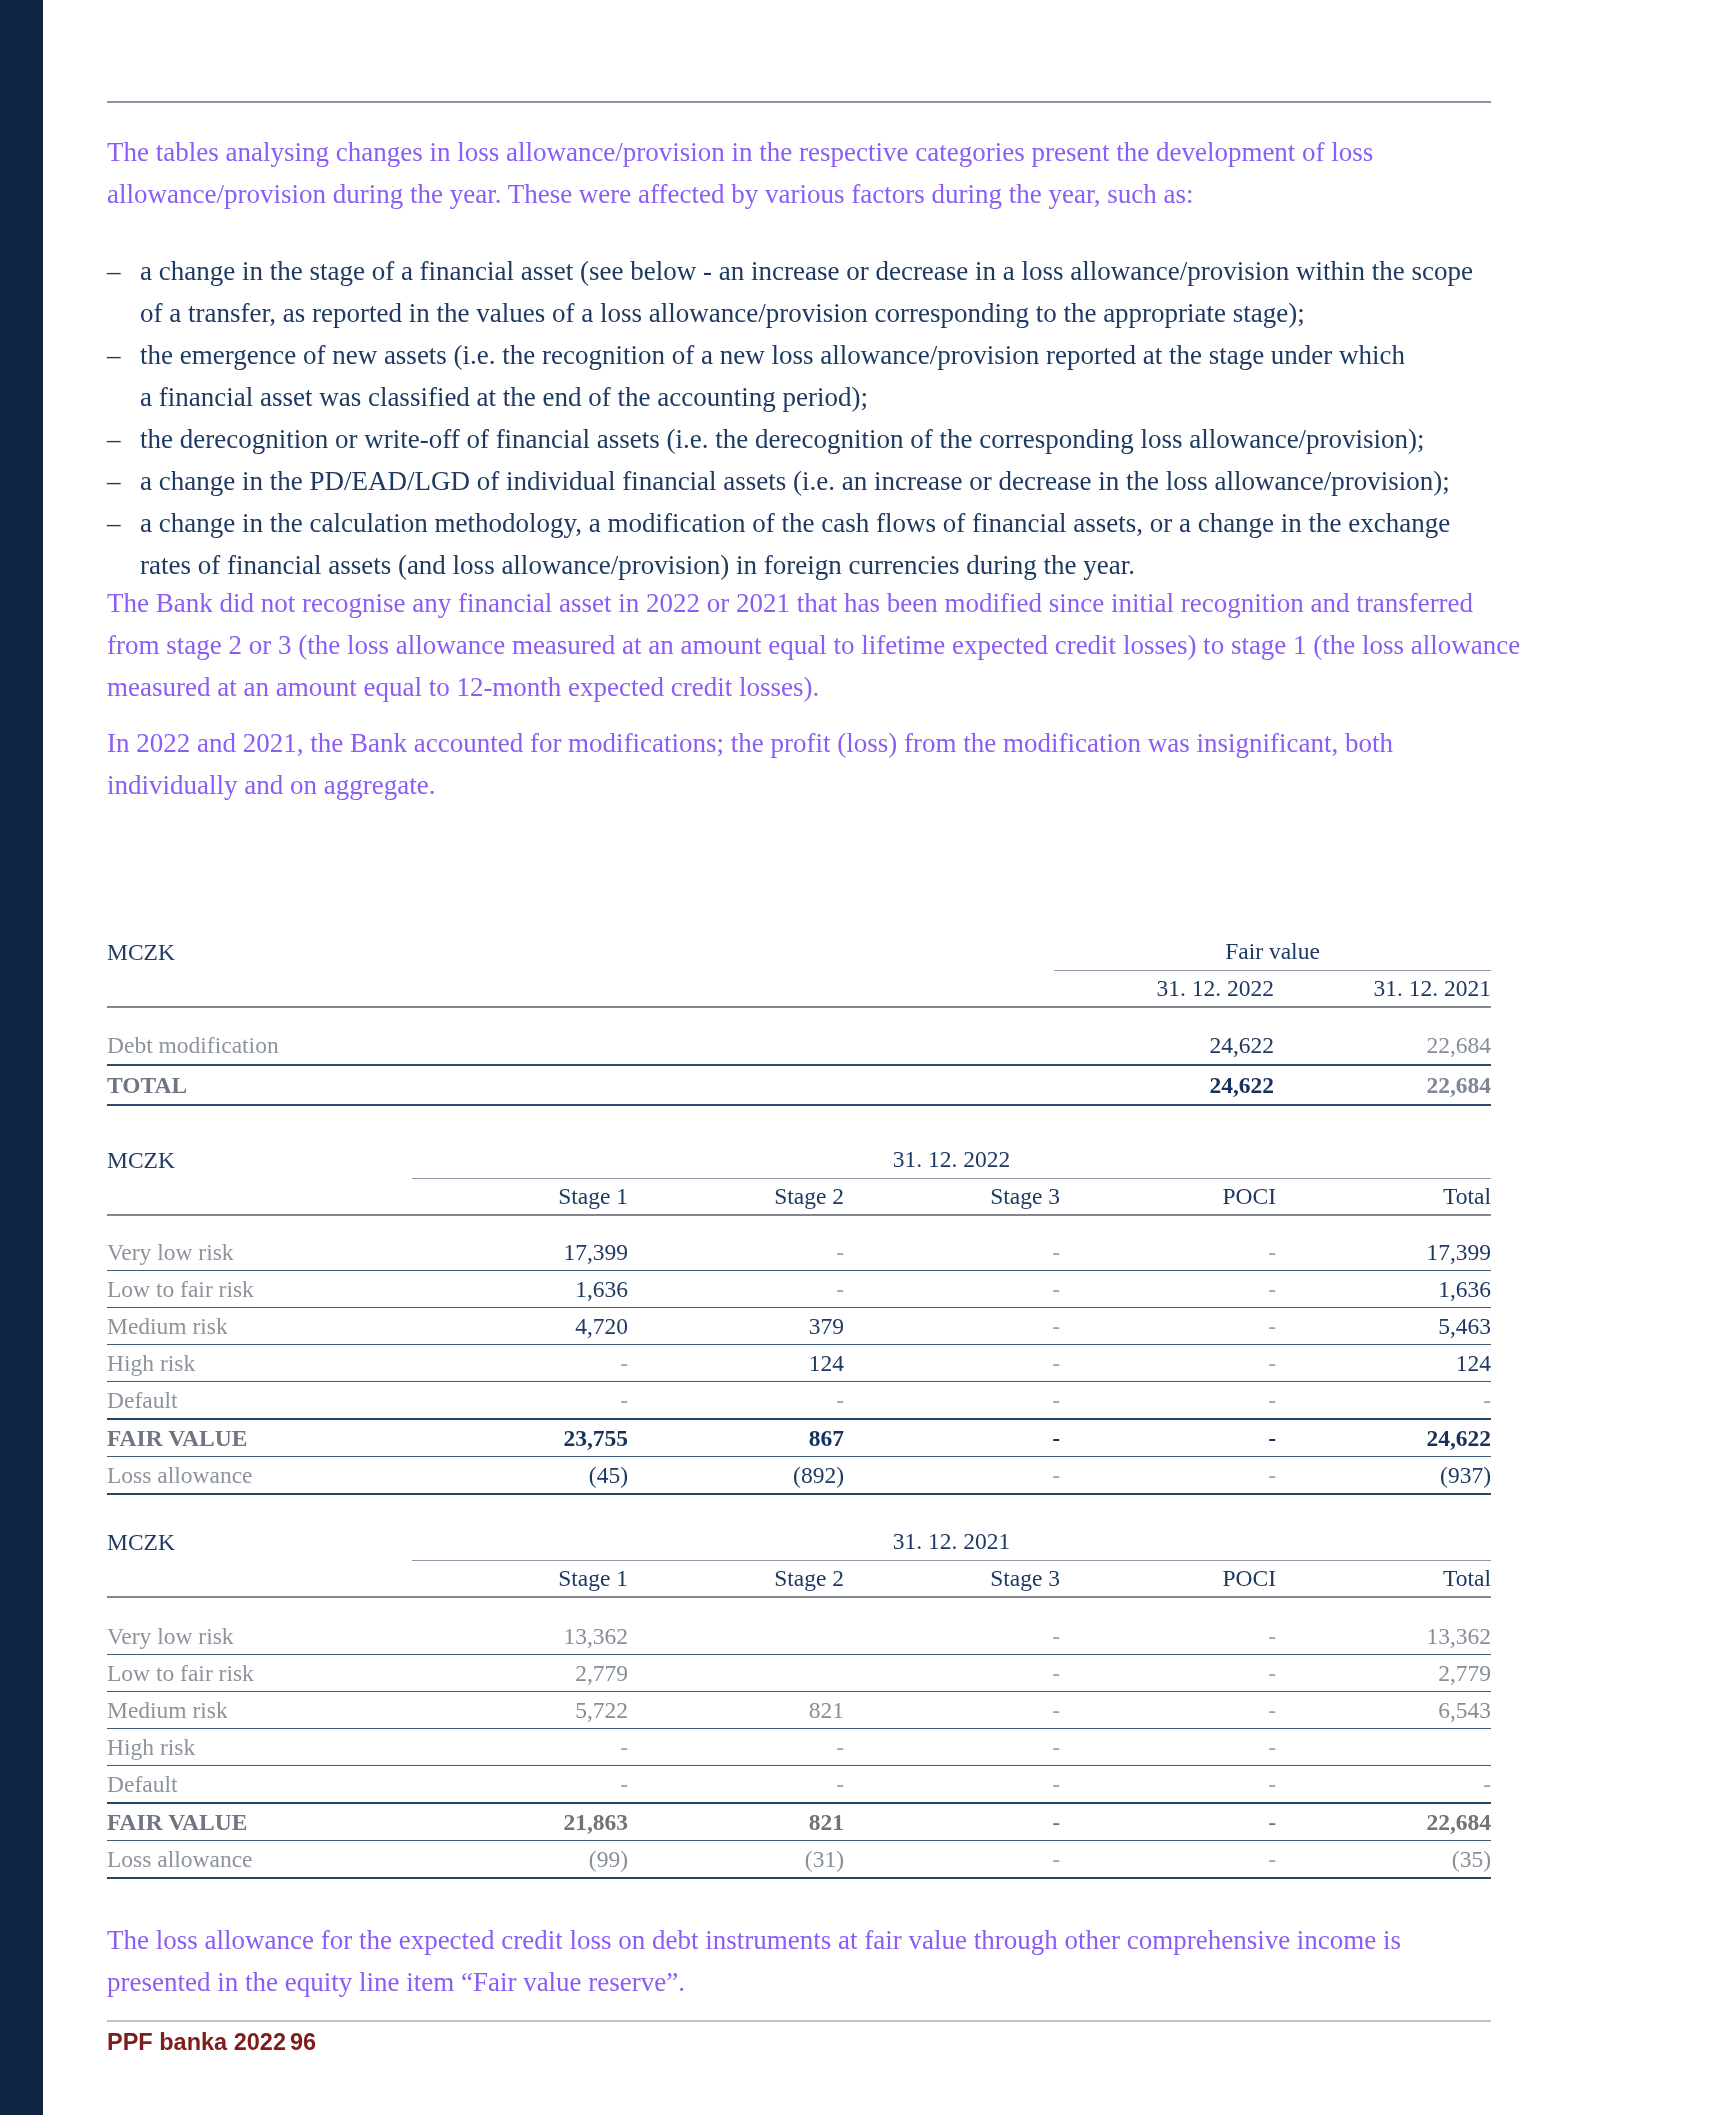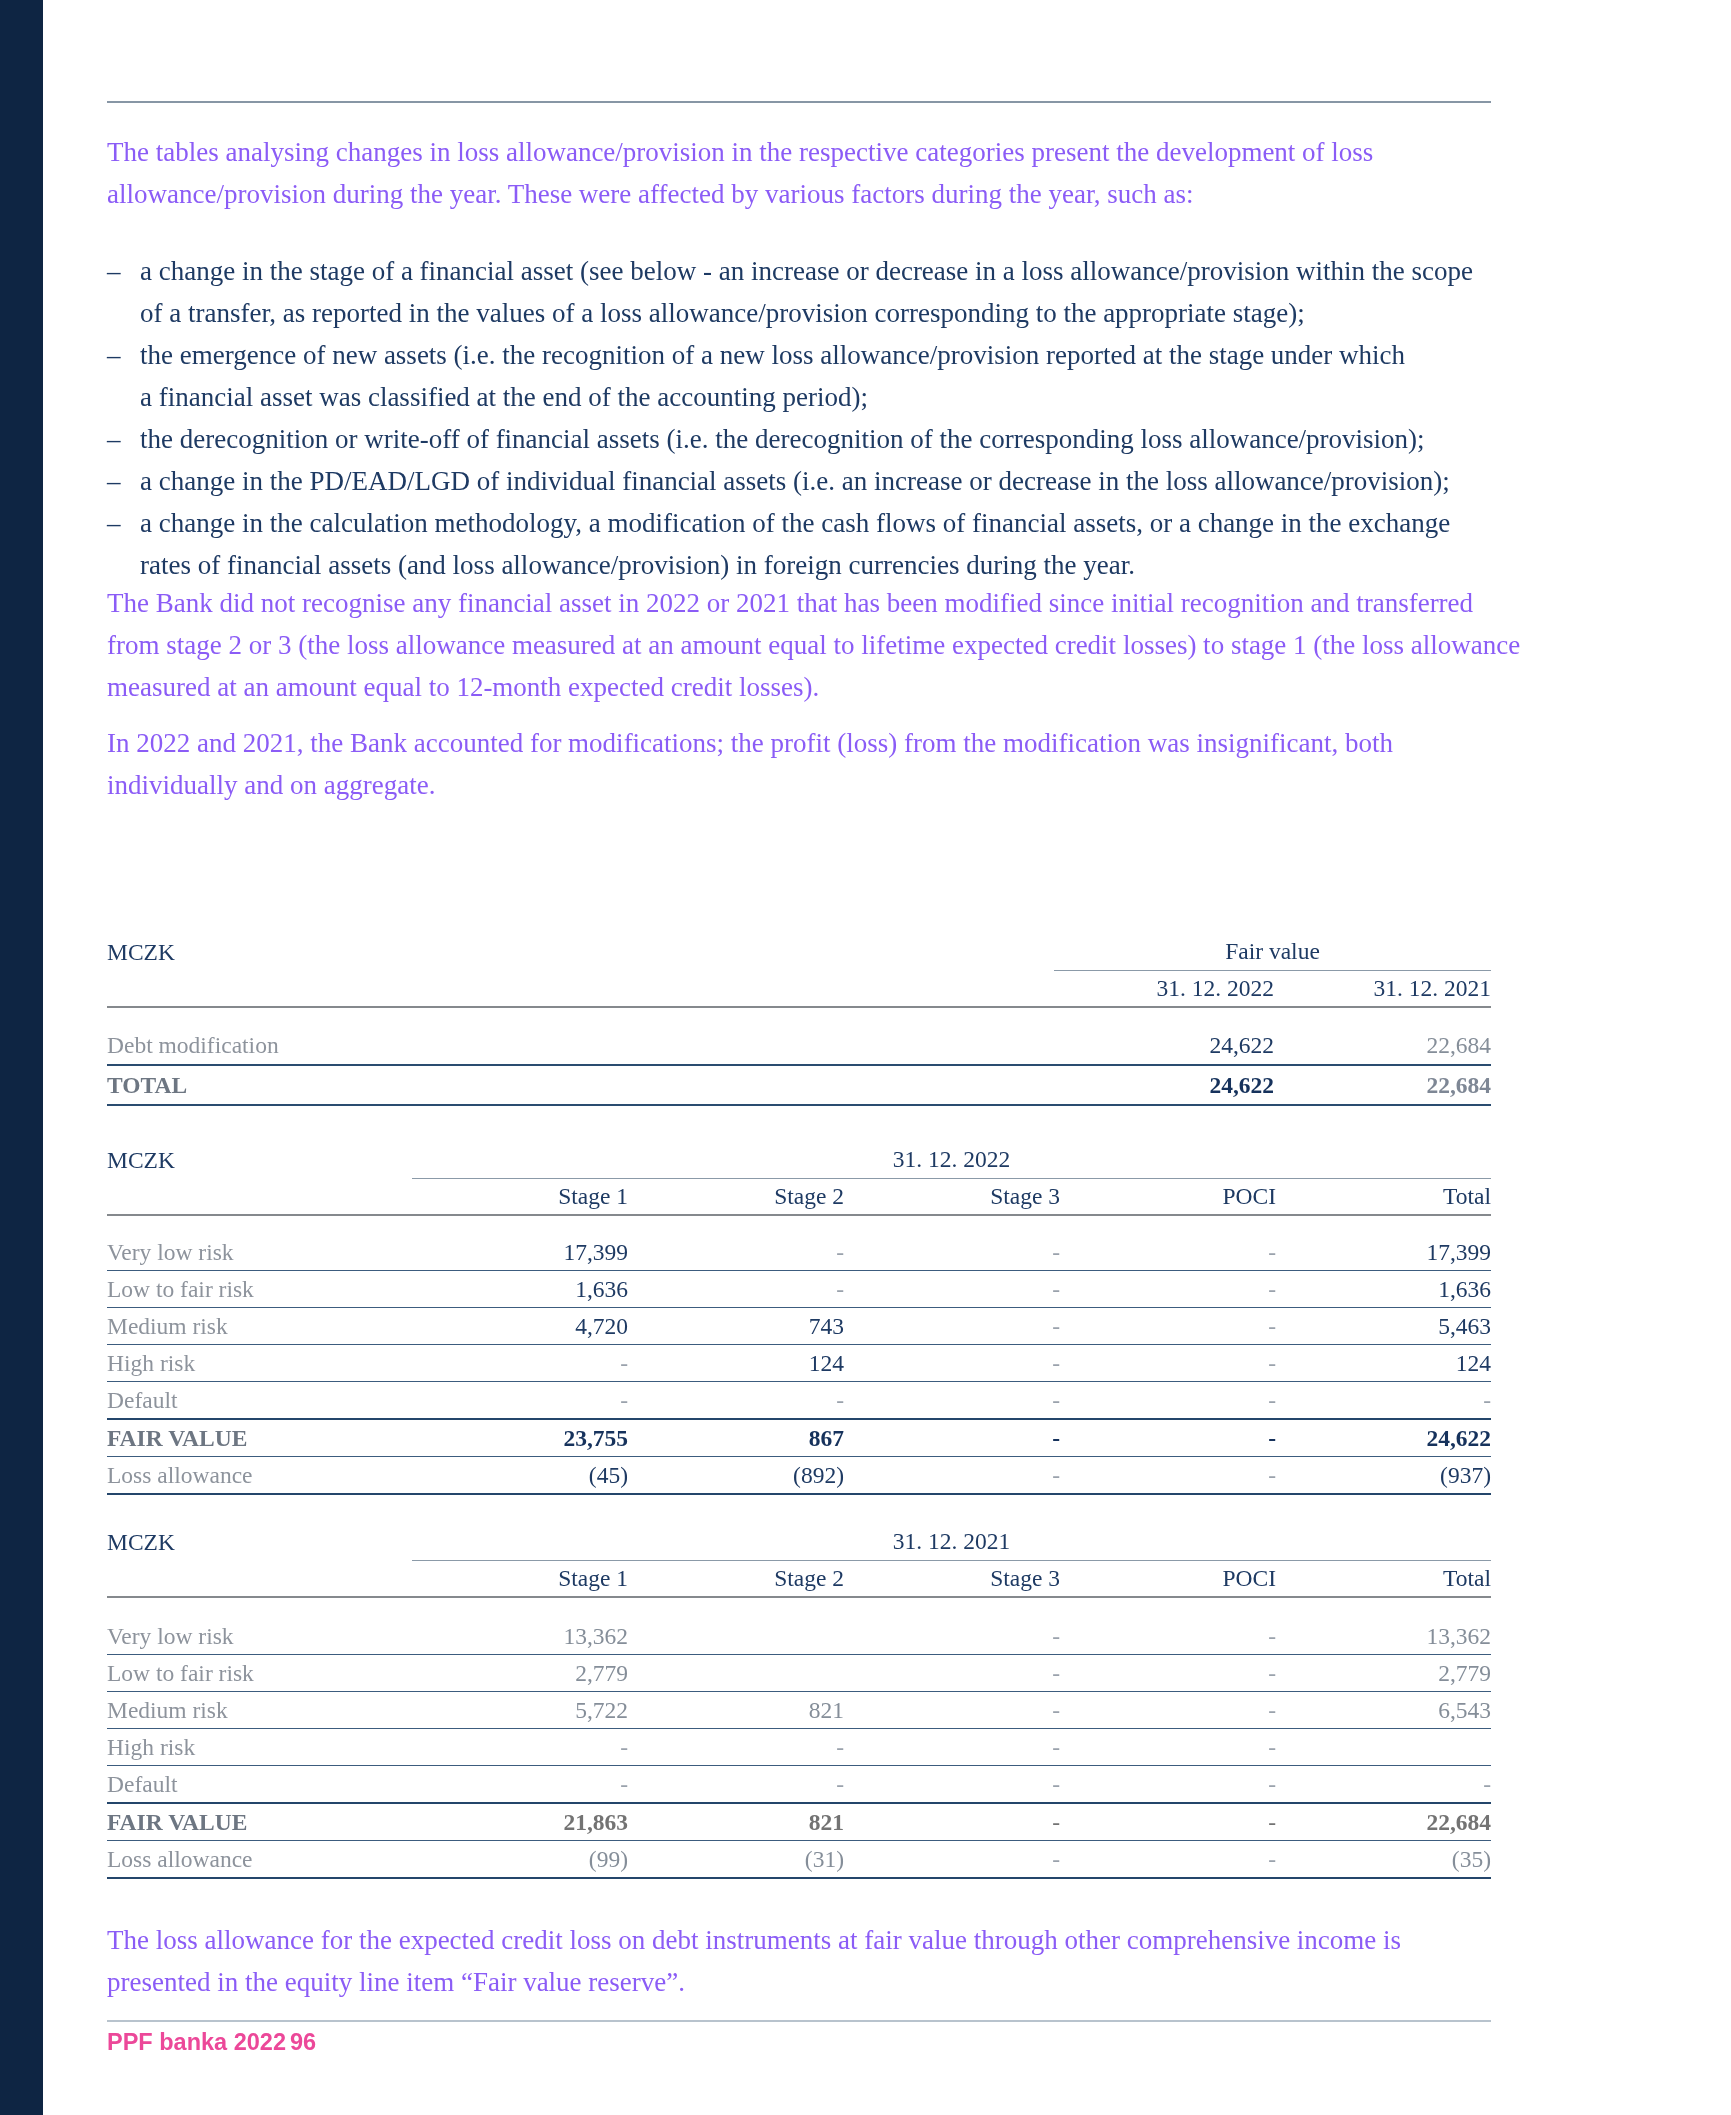--- a/index.html
+++ b/index.html
@@ -54,21 +54,21 @@
   .t1 .c-v2 { width:217px; }
   .t1 .t-span { margin-left:947px; width:437px; }
 
   
   .tstage .c-label { width:305px; }
   .tstage .c-s { width:216px; }
   .tstage .c-s.last { width:215px; }
   .tstage .t-span { margin-left:305px; width:1079px; }
 
   .footer { position:absolute; left:107px; top:2029px; width:1384px; height:36px;
-    font-family:"Liberation Sans","DejaVu Sans",sans-serif; font-size:23.5px; font-weight:bold; color:#ec4899; }
+    font-family:"Liberation Sans","DejaVu Sans",sans-serif; font-size:23.5px; font-weight:bold; color:#7f1d1d; }
   .footer .brand { position:absolute; left:0; top:0; }
   .footer .pagenum { position:absolute; left:183px; top:0; }
 </style>
 </head>
 <body>
 
 <div class="page">
   <div class="edge-band"></div>
   <div class="top-rule content-x"></div>
 
@@ -143,21 +143,21 @@
       <div class="t-label c-label">Low to fair risk</div>
       <div class="num c-s">1,636</div>
       <div class="num c-s dash">-</div>
       <div class="num c-s dash">-</div>
       <div class="num c-s dash">-</div>
       <div class="num c-s last">1,636</div>
     </div>
     <div class="t-row">
       <div class="t-label c-label">Medium risk</div>
       <div class="num c-s">4,720</div>
-      <div class="num c-s">743</div>
+      <div class="num c-s">379</div>
       <div class="num c-s dash">-</div>
       <div class="num c-s dash">-</div>
       <div class="num c-s last">5,463</div>
     </div>
     <div class="t-row">
       <div class="t-label c-label">High risk</div>
       <div class="num c-s dash">-</div>
       <div class="num c-s">124</div>
       <div class="num c-s dash">-</div>
       <div class="num c-s dash">-</div>

